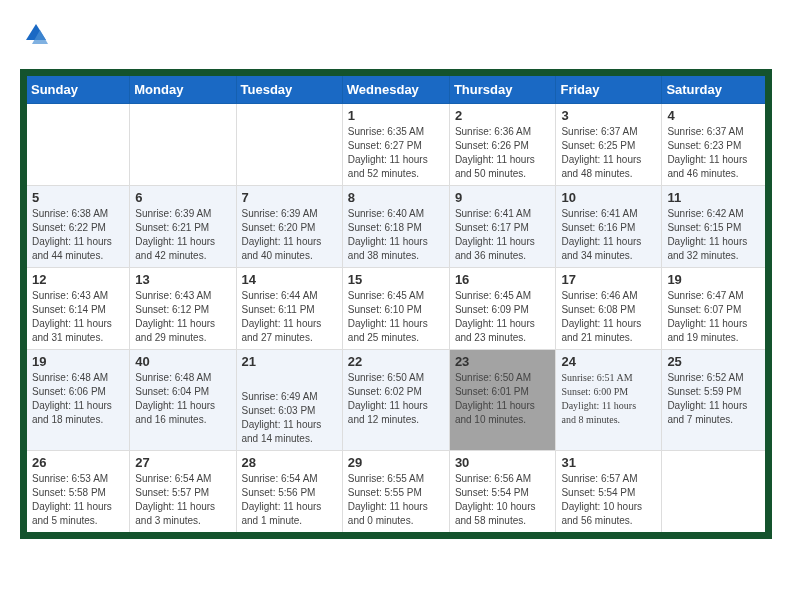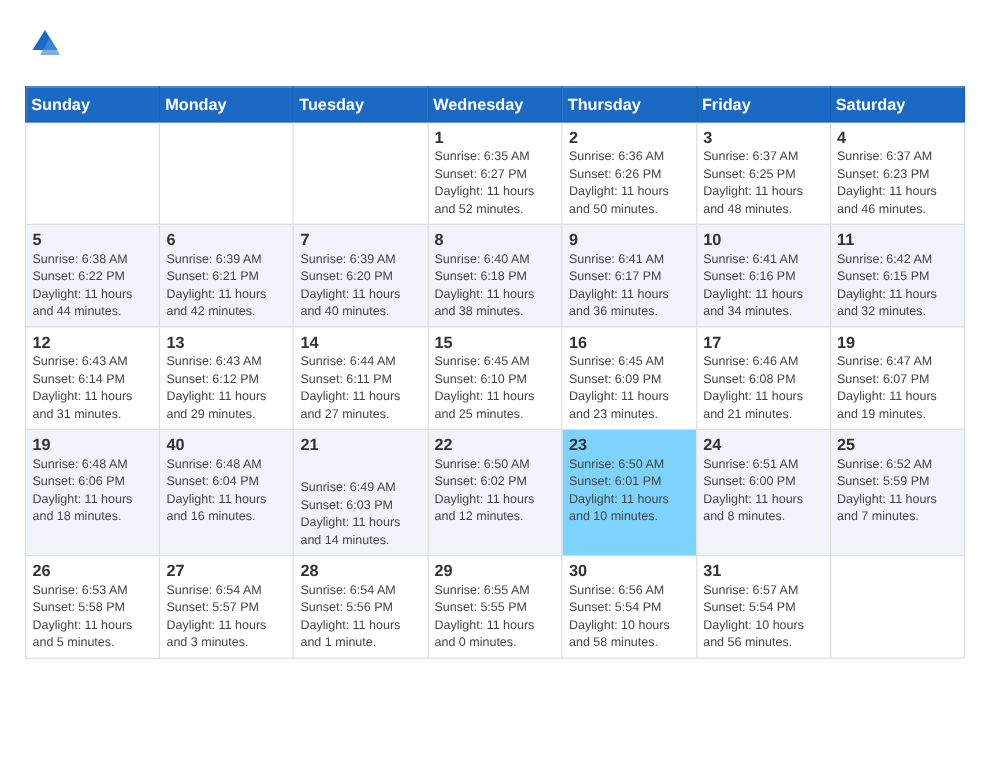--- a/index.html
+++ b/index.html
@@ -41,21 +41,21 @@
       color: #333;
       line-height: 1.1;
     }
     .subtitle {
       font-size: 14px;
       color: #555;
     }
     .calendar {
       width: 100%;
       border-collapse: collapse;
-      border: 1px solid #14532d;
+      border: 7px solid #14532d;
     }
     .calendar th {
       background-color: #1a69c4;
       color: #fff;
       font-size: 13px;
       font-weight: bold;
       padding: 6px 4px;
       text-align: left;
       border: 1px solid #1560b0;
     }
@@ -280,30 +280,30 @@
 Daylight: 11 hours
 and 14 minutes.</div>
         </td>
         <td style="background: rgb(240, 244, 250);">
           <span class="day-num">22</span>
           <div class="day-info" style="white-space: pre-line;">Sunrise: 6:50 AM
 Sunset: 6:02 PM
 Daylight: 11 hours
 and 12 minutes.</div>
         </td>
-        <td style="background: #7dd3fc;">
+        <td style="background: #a3a3a3;">
           <span class="day-num">23</span>
           <div class="day-info" style="white-space: pre-line;">Sunrise: 6:50 AM
 Sunset: 6:01 PM
 Daylight: 11 hours
 and 10 minutes.</div>
         </td>
         <td style="background: rgb(240, 244, 250);">
           <span class="day-num">24</span>
-          <div class="day-info" style="white-space: pre-line;">Sunrise: 6:51 AM
+          <div class="day-info" style="white-space: pre-line; font-family: Liberation Serif, serif;">Sunrise: 6:51 AM
 Sunset: 6:00 PM
 Daylight: 11 hours
 and 8 minutes.</div>
         </td>
         <td style="background: rgb(240, 244, 250);">
           <span class="day-num">25</span>
           <div class="day-info" style="white-space: pre-line;">Sunrise: 6:52 AM
 Sunset: 5:59 PM
 Daylight: 11 hours
 and 7 minutes.</div>

